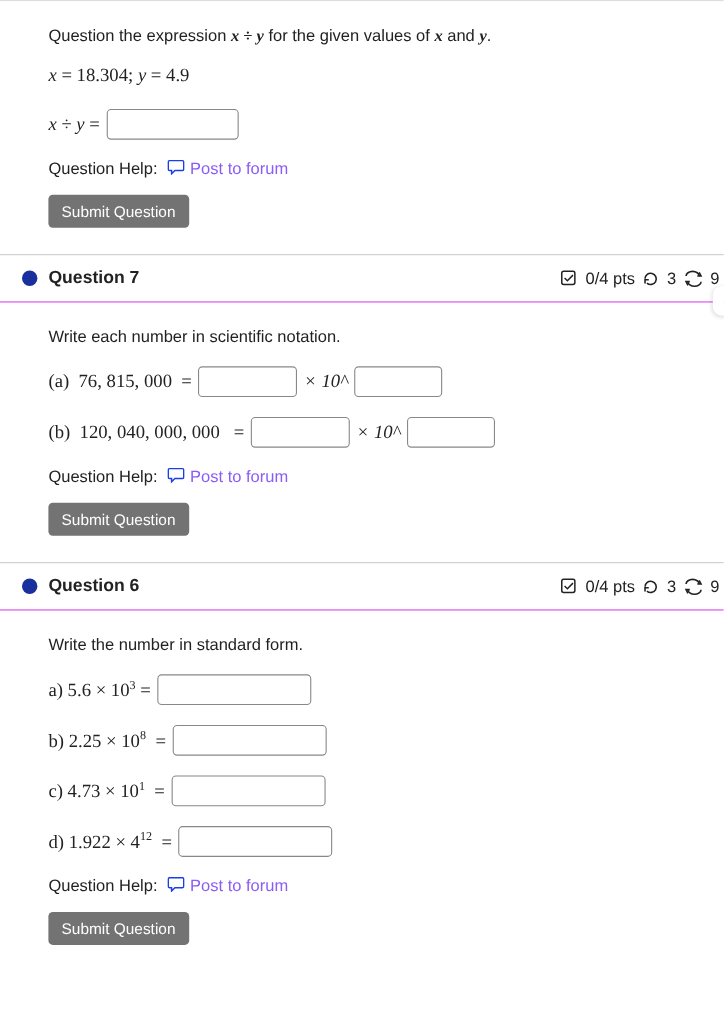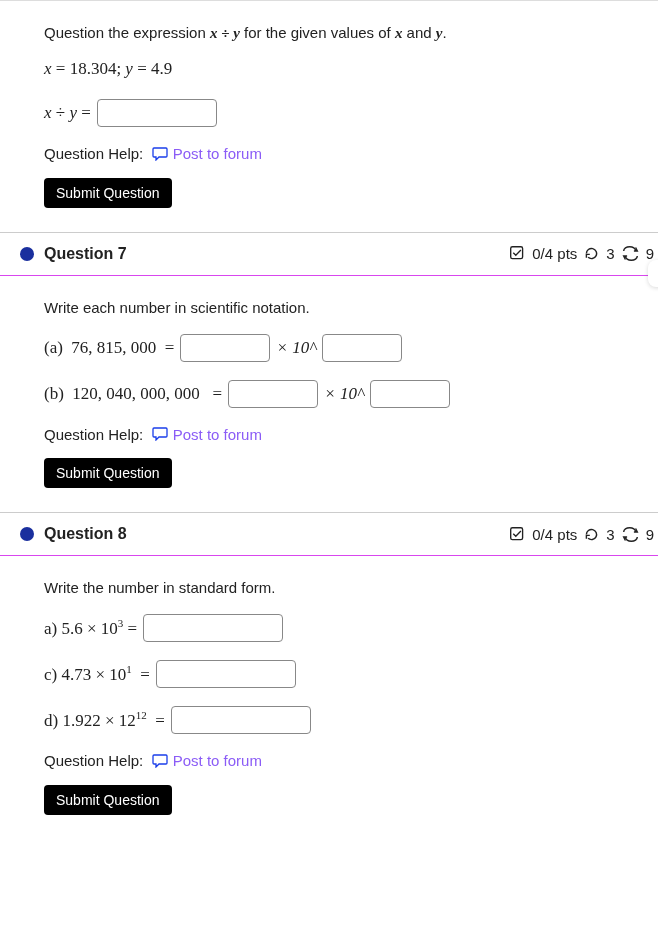--- a/index.html
+++ b/index.html
@@ -29,21 +29,21 @@
       height: 28px;
     }
     .w120 { width: 120px; }
     .w90 { width: 90px; }
     .w80 { width: 80px; }
     .w140 { width: 140px; }
     .help-row { margin: 14px 0 14px 0; font-size: 15px; }
     .forum-link { color: #8b5cf6; text-decoration: none; cursor: pointer; }
     .chat-icon { display:inline-block; vertical-align:middle; margin-right:1px; }
     .submit-btn {
-      background: #000000;
+      background: #737373;
       color: #fff;
       border: none;
       border-radius: 4px;
       padding: 7px 12px;
       font-size: 14px;
       cursor: pointer;
       margin-bottom: 24px;
     }
     .q-header {
       display: flex;
@@ -149,21 +149,21 @@
             <path d="M2 1h12a1 1 0 0 1 1 1v7a1 1 0 0 1-1 1H7l-3 3v-3H2a1 1 0 0 1-1-1V2a1 1 0 0 1 1-1z" fill="none" stroke="#1a3eea" stroke-width="1.3"></path>
           </svg></span>
       <a class="forum-link">Post to forum</a>
     </div>
     <button class="submit-btn">Submit Question</button>
   </div>
 
   <div class="q-header">
     <div class="q-title-wrap">
       <span class="dot"></span>
-      <span class="q-title">Question 8</span>
+      <span class="q-title">Question 6</span>
     </div>
     <div class="q-status">
       <svg width="17" height="17" viewBox="0 0 20 20">
           <rect x="2" y="2" width="14" height="14" rx="2" fill="none" stroke="#222" stroke-width="1.6"></rect>
           <path d="M5 9l3 3 6-6" fill="none" stroke="#222" stroke-width="1.6"></path>
         </svg>
       <span>0/4 pts</span>
       <svg width="17" height="17" viewBox="0 0 20 20">
           <path d="M4 10a6 6 0 1 1 2 4.5" fill="none" stroke="#222" stroke-width="1.7"></path>
           <path d="M4 15v-4h4" fill="none" stroke="#222" stroke-width="1.7"></path>
@@ -178,25 +178,29 @@
   </div>
 
   <div class="q-content">
     <p class="q-text">Write the number in standard form.</p>
 
     <div class="inline-row row-margin">
       <span class="inline-label"><span class="up">a)  5.6 × 10</span><span class="sup">3</span> <span class="up">=</span></span>
       <input class="ans w140" type="text" style="">
     </div>
     <div class="inline-row row-margin">
+      <span class="inline-label"><span class="up">b)  2.25 × 10</span><span class="sup">8</span> &nbsp;<span class="up">=</span></span>
+      <input class="ans w140" type="text" style="">
+    </div>
+    <div class="inline-row row-margin">
       <span class="inline-label"><span class="up">c)  4.73 × 10</span><span class="sup">1</span> &nbsp;<span class="up">=</span></span>
       <input class="ans w140" type="text" style="">
     </div>
     <div class="inline-row row-margin">
-      <span class="inline-label"><span class="up">d)  1.922 × 12</span><span class="sup">12</span> &nbsp;<span class="up">=</span></span>
+      <span class="inline-label"><span class="up">d)  1.922 × 4</span><span class="sup">12</span> &nbsp;<span class="up">=</span></span>
       <input class="ans w140" type="text" style="">
     </div>
 
     <div class="help-row">
       <span>Question Help:</span>&nbsp;
       <span class="chat-icon"><svg width="16" height="14" viewBox="0 0 16 14">
             <path d="M2 1h12a1 1 0 0 1 1 1v7a1 1 0 0 1-1 1H7l-3 3v-3H2a1 1 0 0 1-1-1V2a1 1 0 0 1 1-1z" fill="none" stroke="#1a3eea" stroke-width="1.3"></path>
           </svg></span>
       <a class="forum-link">Post to forum</a>
     </div>

